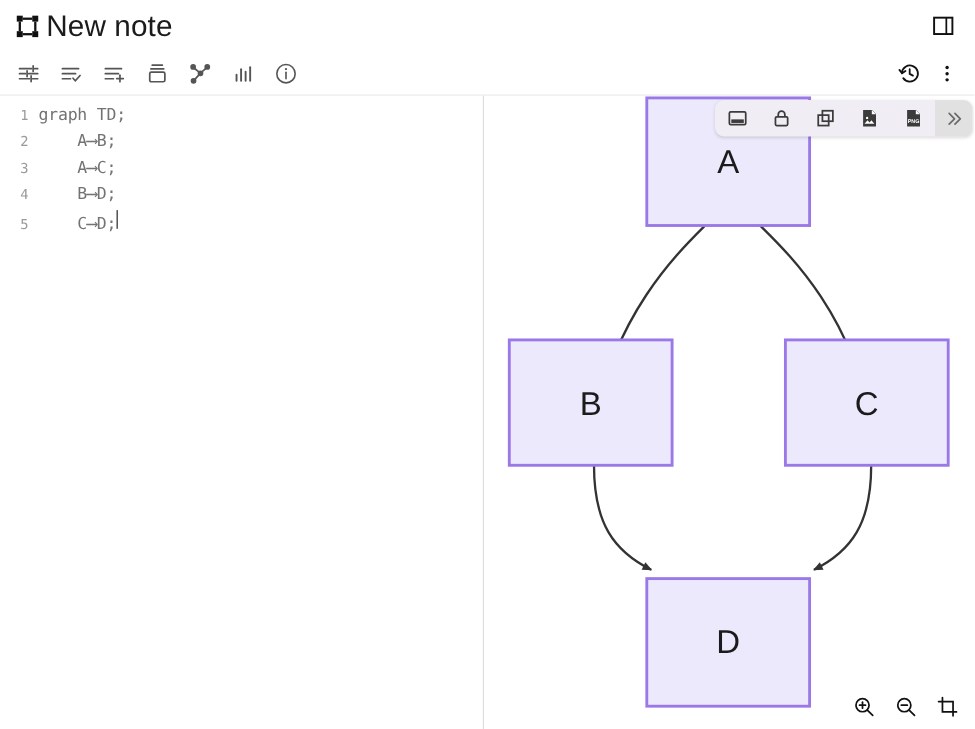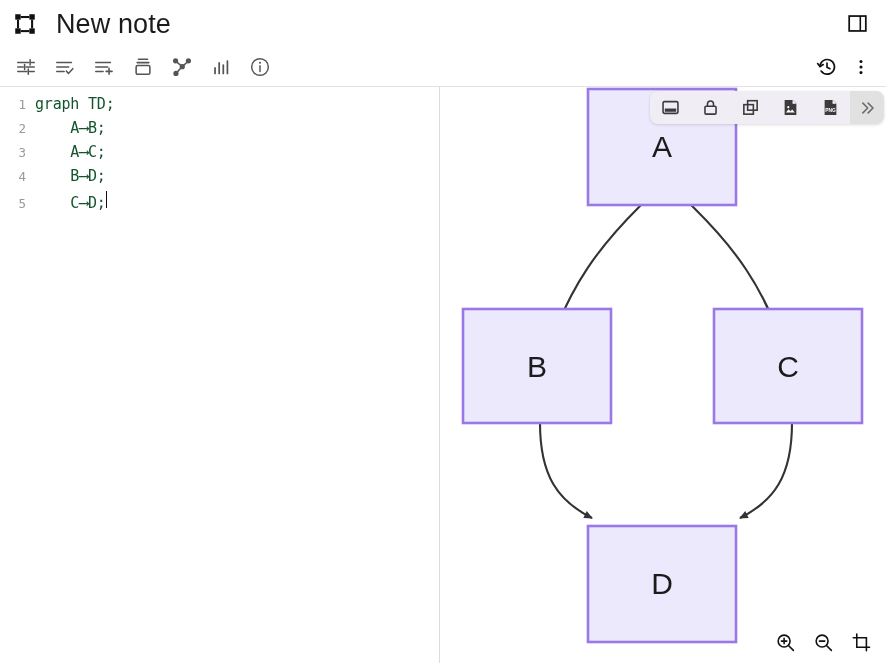--- a/index.html
+++ b/index.html
@@ -31,21 +31,21 @@
     align-items: center;
     padding: 0 10px 0 8px;
     background: #ffffff;
   }
   .title-app-icon {
     width: 34px; height: 34px;
     display: flex; align-items: center; justify-content: center;
     flex: 0 0 34px;
   }
   .note-title {
-    margin-left: 14px;
+    margin-left: 0;
     font-size: 27px;
     line-height: 30px;
     color: #1b1b1b;
     font-weight: 400;
     letter-spacing: 0.1px;
     white-space: nowrap;
     overflow: hidden;
   }
   .titlebar-spacer { flex: 1 1 auto; }
   .panel-toggle {
@@ -104,21 +104,21 @@
   .ln {
     width: 26px;
     flex: 0 0 26px;
     text-align: right;
     color: #9a9a9a;
     font-size: 12.5px;
     user-select: none;
   }
   .code-text {
     padding-left: 9px;
-    color: #14532d;
+    color: #737373;
     white-space: pre;
     letter-spacing: -0.2px;
   }
   .caret {
     display: inline-block;
     width: 1px;
     height: 17px;
     background: #111;
     vertical-align: -3px;
     margin-left: 0px;

